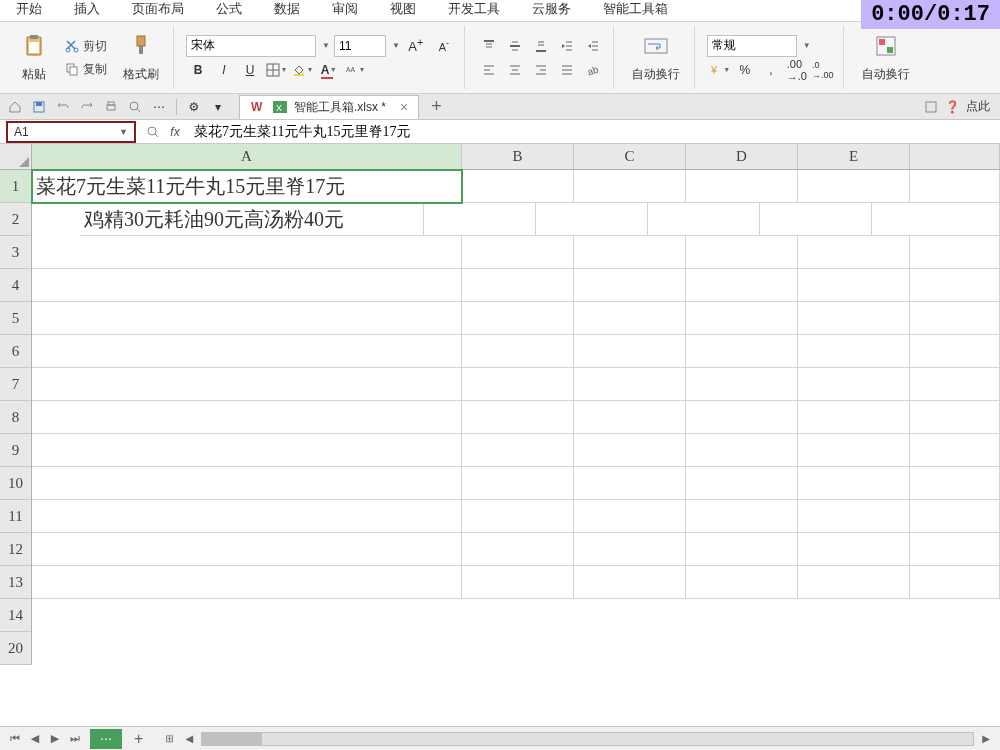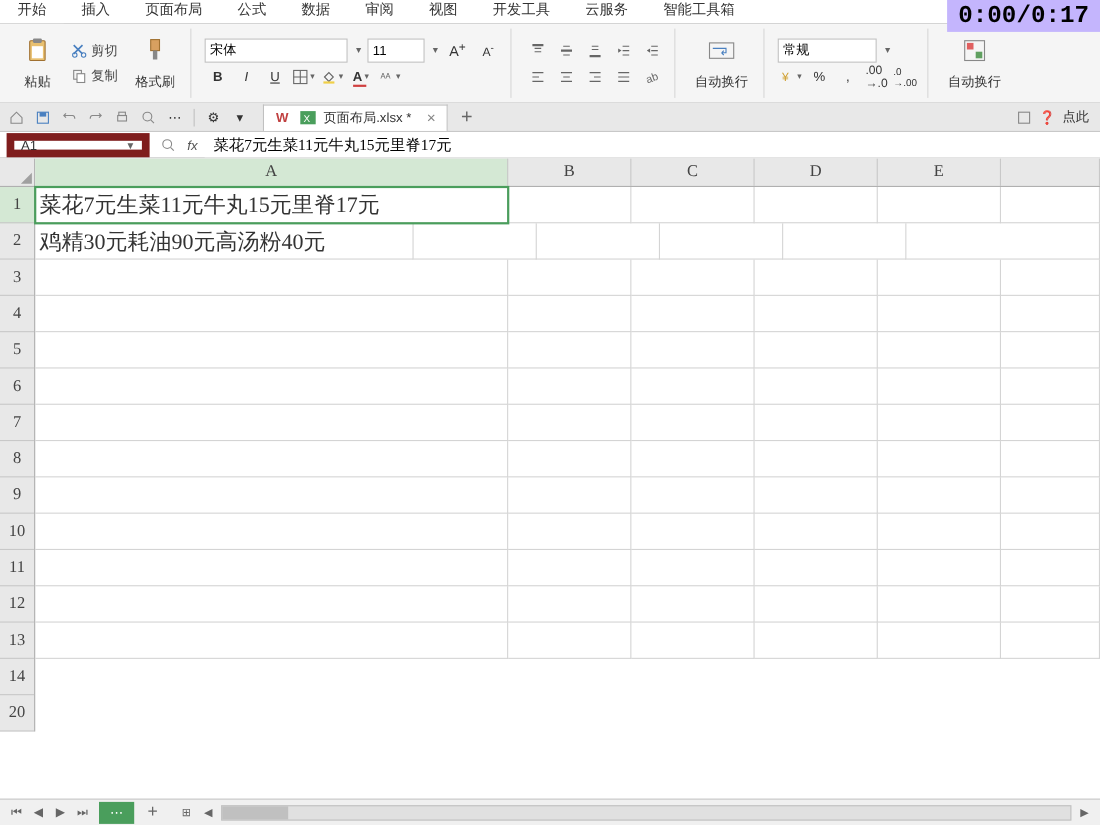--- a/index.html
+++ b/index.html
@@ -36,21 +36,21 @@
 .qab { display: flex; height: 26px; background: #e8e8e8; border-bottom: 1px solid #c8c8c8; align-items: center; padding: 0 4px; gap: 2px; }
 .qab-btn { width: 22px; height: 20px; display: flex; align-items: center; justify-content: center; cursor: pointer; }
 .qab-sep { width: 1px; height: 16px; background: #c0c0c0; margin: 0 4px; }
 .doc-tab { display: flex; align-items: center; gap: 6px; padding: 2px 10px; background: #fff; border: 1px solid #c0c0c0; border-bottom: none; height: 24px; margin-left: 8px; }
 .doc-close { cursor: pointer; color: #888; font-size: 14px; margin-left: 8px; }
 .doc-add { cursor: pointer; color: #666; font-size: 18px; margin-left: 10px; }
 .qab-right { margin-left: auto; display: flex; align-items: center; gap: 6px; padding-right: 6px; }
 
 
 .formula-bar { display: flex; height: 24px; border-bottom: 1px solid #c8c8c8; align-items: center; background: #fff; }
-.name-box { width: 130px; height: 22px; border: 7px solid #7f1d1d; margin: 0 6px; padding: 0 6px; display: flex; align-items: center; justify-content: space-between; }
+.name-box { width: 130px; height: 22px; border: 2px solid #7f1d1d; margin: 0 6px; padding: 0 6px; display: flex; align-items: center; justify-content: space-between; }
 .name-box-arrow { font-size: 9px; color: #666; }
 .fx-btn { width: 22px; height: 20px; display: flex; align-items: center; justify-content: center; cursor: pointer; font-style: italic; color: #555; }
 .formula-input { flex: 1; height: 22px; border: none; padding: 0 8px; font-size: 14px; font-family: SimSun, serif; outline: none; }
 
 
 .grid-area { position: relative; height: 554px; overflow: hidden; }
 .corner { position: absolute; top: 0; left: 0; width: 32px; height: 26px; background: #e8e8e8; border-right: 1px solid #b0b0b0; border-bottom: 1px solid #b0b0b0; display: flex; align-items: flex-end; justify-content: flex-end; }
 .corner::after { content: ""; border-style: solid; border-width: 0 0 10px 10px; border-color: transparent transparent #a0a0a0 transparent; margin: 2px; }
 .col-headers { position: absolute; top: 0; left: 32px; right: 0; height: 26px; display: flex; background: #e8e8e8; border-bottom: 1px solid #b0b0b0; }
 .col-h { border-right: 1px solid #c8c8c8; display: flex; align-items: center; justify-content: center; font-size: 15px; color: #444; font-family: "Times New Roman", serif; }
@@ -418,21 +418,21 @@
         <svg width="16" height="16">
           <text x="1" y="12" font-size="12" fill="#c04040" font-weight="bold">W</text>
         </svg>
       </span>
     <span class="tb-icon">
         <svg width="16" height="16">
           <rect x="1" y="2" width="14" height="12" fill="#4a9e5c"></rect>
           <text x="4" y="12" font-size="9" fill="#fff">X</text>
         </svg>
       </span>
-    <span>页面布局.xlsx *</span>
+    <span>智能工具箱.xlsx *</span>
     <span class="doc-close">×</span>
   </div>
   <span class="doc-add">+</span>
 
   <div class="qab-right">
     <span class="tb-icon">
         <svg width="14" height="14">
           <rect x="2" y="2" width="10" height="10" fill="none" stroke="#888"></rect>
         </svg>
       </span>
@@ -490,21 +490,21 @@
   <div class="cells" id="cells">
       <div class="row">
         <div class="cell selected" style="width: 430px;">菜花7元生菜11元牛丸15元里脊17元</div>
         <div class="cell" style="width: 112px;"></div>
         <div class="cell" style="width: 112px;"></div>
         <div class="cell" style="width: 112px;"></div>
         <div class="cell" style="width: 112px;"></div>
         <div class="cell" style="flex: 1 1 0%;"></div>
       </div>
       <div class="row">
-        <div class="cell" style="width: 344px;">鸡精30元耗油90元高汤粉40元</div>
+        <div class="cell" style="width: 344px; margin-left: 48px;">鸡精30元耗油90元高汤粉40元</div>
         <div class="cell" style="width: 112px;"></div>
         <div class="cell" style="width: 112px;"></div>
         <div class="cell" style="width: 112px;"></div>
         <div class="cell" style="width: 112px;"></div>
         <div class="cell" style="flex: 1 1 0%;"></div>
       </div>
       <div class="row">
         <div class="cell" style="width: 430px;"></div>
         <div class="cell" style="width: 112px;"></div>
         <div class="cell" style="width: 112px;"></div>

